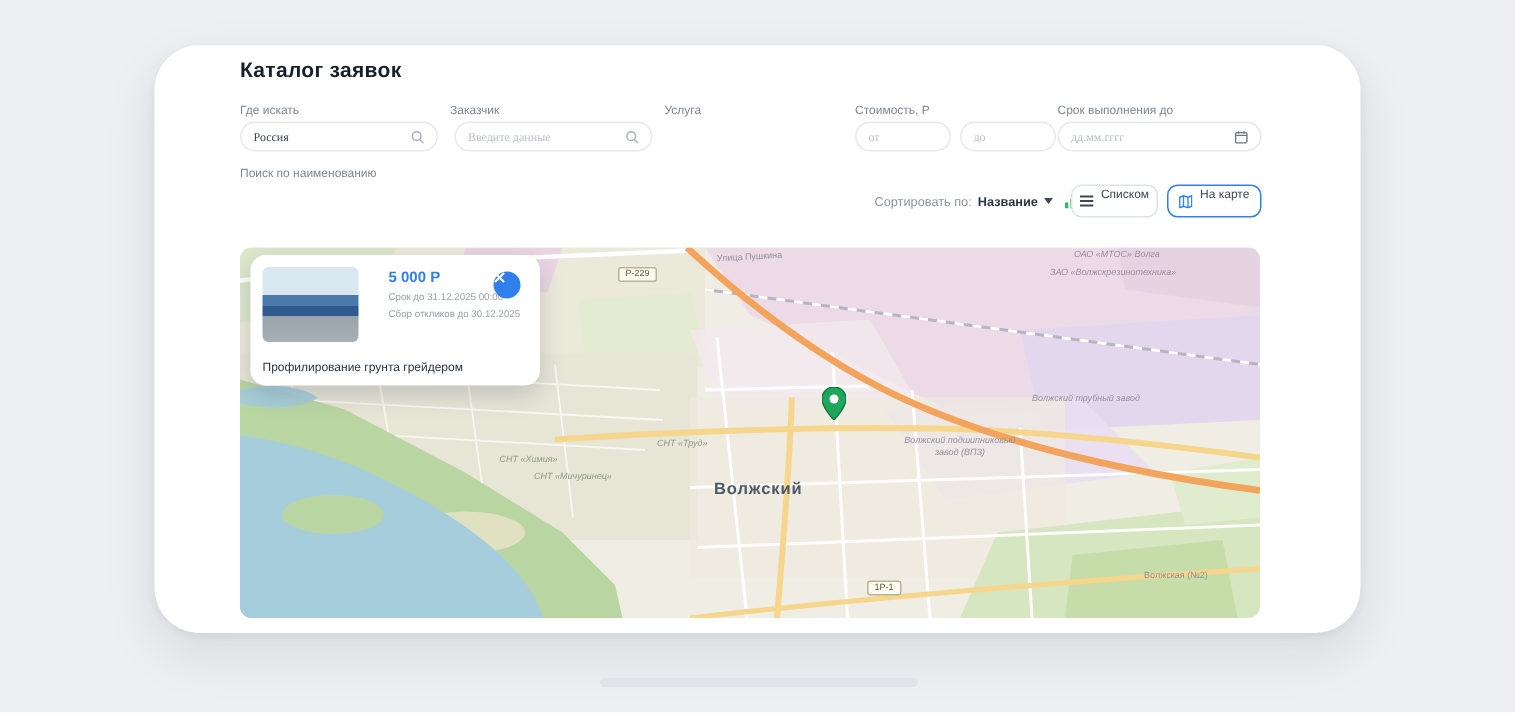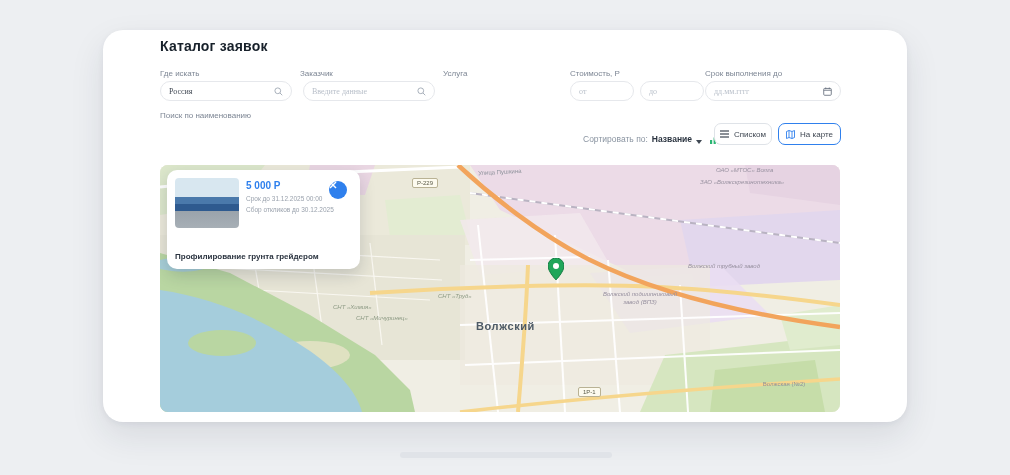--- a/index.html
+++ b/index.html
@@ -1,50 +1,50 @@
 <!DOCTYPE html>
 <html><head>
 <meta charset="utf-8">
 <style>
   html,body{margin:0;padding:0;}
   .stage{position:relative;width:1010px;height:475px;background:#edeff2;font-family:"Liberation Sans",sans-serif;overflow:hidden;}
-  .card{position:absolute;left:103px;top:30px;width:804px;height:392px;background:#ffffff;border-radius:20px;
+  .card{position:absolute;left:103px;top:30px;width:804px;height:392px;background:#ffffff;border-radius:30px;
         box-shadow:0 14px 34px rgba(30,40,60,.10),0 2px 6px rgba(30,40,60,.06);}
   .under-strip{position:absolute;left:400px;top:452px;width:212px;height:6px;background:#e0e3e8;border-radius:3px;}
   .page-title{position:absolute;left:57px;top:8px;font-size:14px;font-weight:700;color:#17202a;letter-spacing:.2px;}
   .flabel{position:absolute;font-size:8px;color:#7d8694;white-space:nowrap;}
   .fi{position:absolute;height:20px;border:1px solid #e6e8ec;border-radius:10px;background:#fff;display:flex;align-items:center;
       padding:0 8px;box-sizing:border-box;gap:4px;}
   .fi input{border:none;outline:none;flex:1;min-width:0;font-size:8px;color:#3f4752;background:transparent;font-family:Liberation Serif, serif;padding:0;}
   .fi input::placeholder{color:#b8bfc9;}
   .fi .sel-value{flex:1;font-size:8px;color:#3f4752;}
   .icn{display:flex;align-items:center;justify-content:center;flex:0 0 auto;}
-  .sortbar{position:absolute;left:480px;top:94px;height:20px;display:flex;align-items:flex-end;gap:4px;font-size:8.5px;}
+  .sortbar{position:absolute;left:480px;top:94px;height:20px;display:flex;align-items:center;gap:4px;font-size:8.5px;}
   .sort-label{color:#8a94a1;}
   .sort-value{color:#2b3440;font-weight:600;}
   .vbtn{position:absolute;top:93px;height:22px;border-radius:7px;border:1px solid #dfe3e8;background:#fff;display:flex;
-        align-items:center;justify-content:center;gap:5px;font-size:8px;color:#3f4752;cursor:pointer;box-sizing:border-box;}
+        justify-content:center;gap:5px;font-size:8px;color:#3f4752;cursor:pointer;box-sizing:border-box;}
   .vbtn.active{border:1.5px solid #2f80ed;}
   .map{position:absolute;left:57px;top:135px;width:680px;height:247px;border-radius:8px;overflow:hidden;background:#f0eee4;}
   .map svg{position:absolute;left:0;top:0;}
   .mlabel{position:absolute;font-size:6px;color:#8e929b;white-space:nowrap;}
   .mlabel.ital{font-style:italic;color:#97909f;}
   .mlabel.wrap{white-space:normal;text-align:center;line-height:1.25;}
   .mlabel.greenish{color:#8d9a84;font-style:italic;}
   .city-label{position:absolute;font-size:11px;color:#4d5a66;letter-spacing:.6px;font-weight:600;}
   .roadbadge{position:absolute;font-size:6px;color:#5a5a46;background:#fdfbef;border:1px solid #b9b294;border-radius:2px;
              padding:1px 4px;line-height:1;}
   .popup{position:absolute;left:7px;top:5px;width:193px;background:#fff;border-radius:10px;padding:8px;box-sizing:border-box;
          box-shadow:0 6px 16px rgba(30,40,60,.18);}
-  .popup-row{display:flex;gap:7px;}
+  .popup-row{display:flex;gap:20px;}
   .popup-photo{width:64px;height:50px;border-radius:4px;flex:0 0 auto;
     background:linear-gradient(180deg,#d8e7f0 0%,#d8e7f0 38%,#4a79ab 38%,#4a79ab 52%,#2e5a8f 52%,#2e5a8f 66%,#9aa3ab 66%,#a7afb6 100%);}
   .popup-price{font-size:10px;font-weight:700;color:#2f80ed;margin-top:2px;}
   .popup-line{font-size:6.5px;color:#9aa2ad;margin-top:4px;}
-  .popup-title{font-size:8px;color:#2b3440;margin-top:24px;font-weight:bold;}
+  .popup-title{font-size:8px;color:#2b3440;margin-top:12px;}
   .popup-close{position:absolute;right:13px;top:11px;width:18px;height:18px;border-radius:50%;background:#2f80ed;border:none;
                display:flex;align-items:center;justify-content:center;cursor:pointer;padding:0;}
   .pin{position:absolute;left:388px;top:93px;width:16px;height:22px;}
 </style>
 </head>
 <body>
 
 <div class="stage">
   <div class="card">
 

